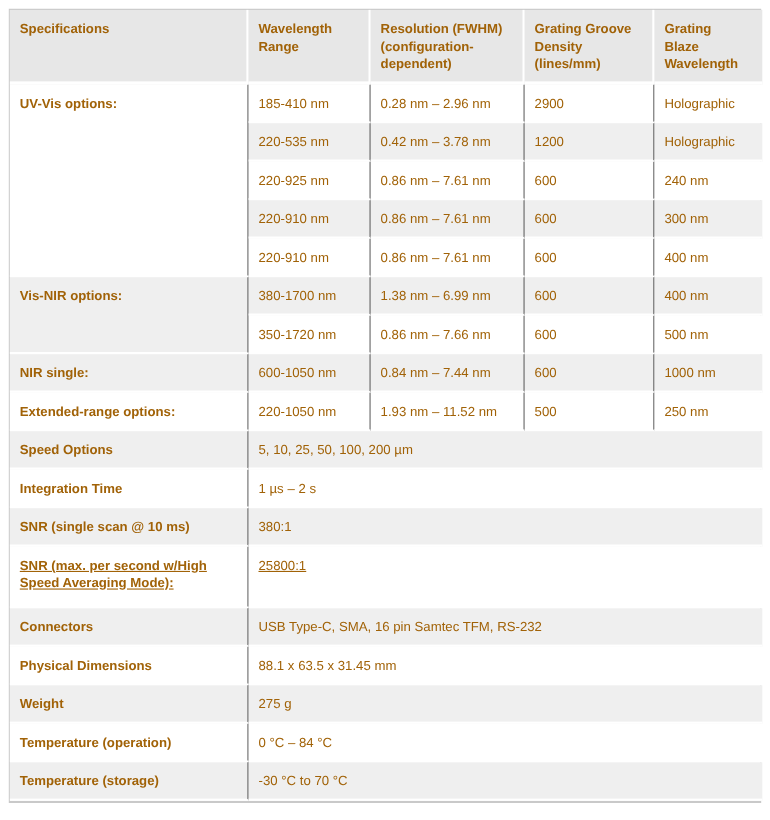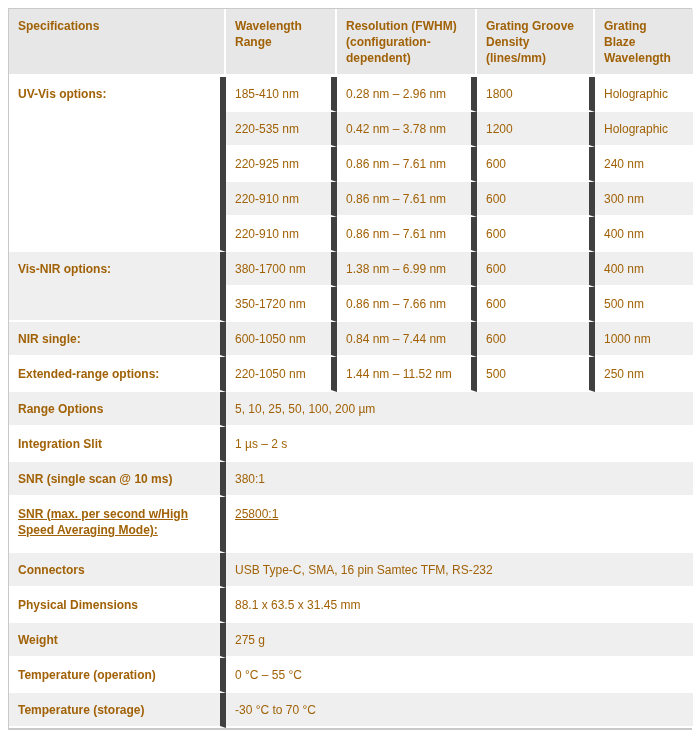--- a/index.html
+++ b/index.html
@@ -40,21 +40,21 @@
     font-weight: bold;
     white-space: pre-line;
     line-height: 16px;
     height: 66px;
     border-right: 2px solid #ffffff;
     border-bottom: 3px solid #ffffff;
   }
   thead th.last { border-right: none; }
   tbody td {
     height: 35px;
-    border-right: 6px solid #404040;
+    border-right: 1px solid #404040;
     border-bottom: 2px solid #ffffff;
   }
   tbody td.last { border-right: none; }
   .bg-w { background: #ffffff; }
   .bg-g { background: #efefef; margin-left: 44px; }
   .label-cell { font-weight: bold; }
   tr.tall td { height: 56px; text-decoration: underline; }
 </style>
 </head>
 <body>
@@ -83,21 +83,21 @@
           <th class="last">Grating
 Blaze
 Wavelength</th>
         </tr>
       </thead>
       <tbody>
         <tr>
           <td class="label-cell bg-w" rowspan="5">UV-Vis options:</td>
           <td class="bg-w">185-410 nm</td>
           <td class="bg-w">0.28 nm – 2.96 nm</td>
-          <td class="bg-w">1800</td>
+          <td class="bg-w">2900</td>
           <td class="bg-w last">Holographic</td>
         </tr>
         <tr>
           <td class="bg-g">220-535 nm</td>
           <td class="bg-g">0.42 nm – 3.78 nm</td>
           <td class="bg-g">1200</td>
           <td class="bg-g last">Holographic</td>
         </tr>
         <tr>
           <td class="bg-w">220-925 nm</td>
@@ -136,31 +136,31 @@
           <td class="label-cell bg-g">NIR single:</td>
           <td class="bg-g">600-1050 nm</td>
           <td class="bg-g">0.84 nm – 7.44 nm</td>
           <td class="bg-g">600</td>
           <td class="bg-g last">1000 nm</td>
         </tr>
 
         <tr>
           <td class="label-cell bg-w">Extended-range options:</td>
           <td class="bg-w">220-1050 nm</td>
-          <td class="bg-w">1.44 nm – 11.52 nm</td>
+          <td class="bg-w">1.93 nm – 11.52 nm</td>
           <td class="bg-w">500</td>
           <td class="bg-w last">250 nm</td>
         </tr>
 
         <tr>
-          <td class="label-cell bg-g">Range Options</td>
+          <td class="label-cell bg-g">Speed Options</td>
           <td class="bg-g last" colspan="4">5, 10, 25, 50, 100, 200 µm</td>
         </tr>
         <tr>
-          <td class="label-cell bg-w">Integration Slit</td>
+          <td class="label-cell bg-w">Integration Time</td>
           <td class="bg-w last" colspan="4">1 µs – 2 s</td>
         </tr>
         <tr>
           <td class="label-cell bg-g">SNR (single scan @ 10 ms)</td>
           <td class="bg-g last" colspan="4">380:1</td>
         </tr>
         <tr class="tall">
           <td class="label-cell bg-w">SNR (max. per second w/High Speed Averaging Mode):</td>
           <td class="bg-w last" colspan="4">25800:1</td>
         </tr>
@@ -171,21 +171,21 @@
         <tr>
           <td class="label-cell bg-w">Physical Dimensions</td>
           <td class="bg-w last" colspan="4">88.1 x 63.5 x 31.45 mm</td>
         </tr>
         <tr>
           <td class="label-cell bg-g">Weight</td>
           <td class="bg-g last" colspan="4">275 g</td>
         </tr>
         <tr>
           <td class="label-cell bg-w">Temperature (operation)</td>
-          <td class="bg-w last" colspan="4">0 °C – 55 °C</td>
+          <td class="bg-w last" colspan="4">0 °C – 84 °C</td>
         </tr>
         <tr>
           <td class="label-cell bg-g">Temperature (storage)</td>
           <td class="bg-g last" colspan="4">-30 °C to 70 °C</td>
         </tr>
       </tbody>
     </table>
   </div>
 </div>
 

